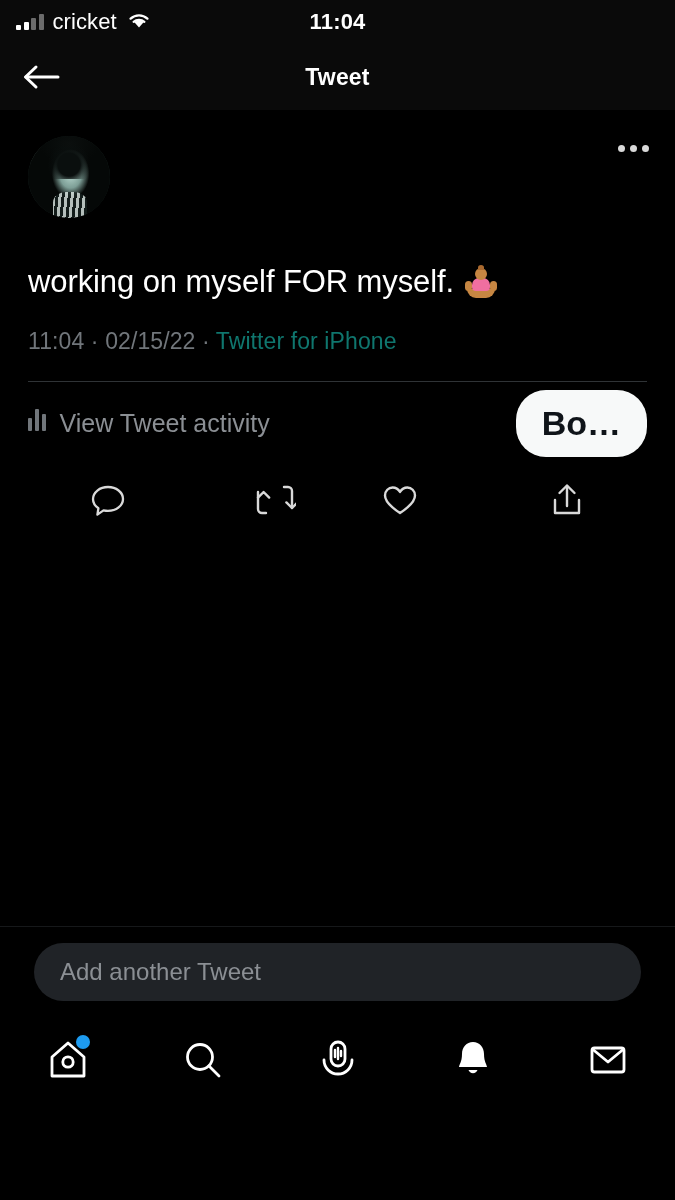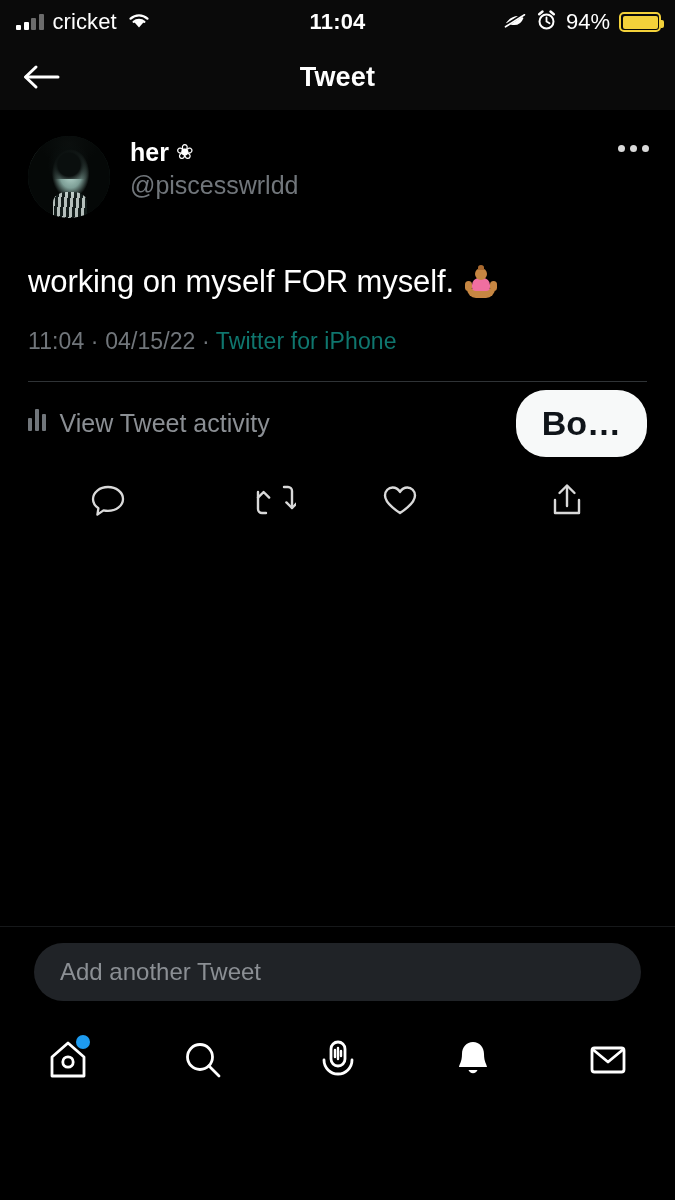--- a/index.html
+++ b/index.html
@@ -48,21 +48,21 @@
     position:absolute; top:44px; left:0; width:675px; height:66px;
     background:#0a0a0a;
     display:flex; align-items:center;
   }
   .back-btn {
     position:absolute; left:18px; width:46px; height:46px;
     display:flex; align-items:center; justify-content:center;
   }
   .nav-title {
     width:675px; text-align:center;
-    color:#fff; font-size:27px; font-weight:bold; letter-spacing:.2px;
+    color:#fff; font-size:23px; font-weight:bold; letter-spacing:.2px;
   }
 
   
   .tweet { position:absolute; top:110px; left:0; width:675px; }
 
   .user-row {
     position:relative; display:flex; align-items:flex-start;
     padding:26px 18px 0 28px;
   }
   .avatar {
@@ -224,66 +224,39 @@
         <svg width="26" height="20" viewBox="0 0 26 20">
           <path d="M13 17.5 L8.4 12.2 a7.3 7.3 0 0 1 9.2 0 Z" fill="#fff"></path>
           <path d="M4.6 8.6 a12.6 12.6 0 0 1 16.8 0" stroke="#fff" stroke-width="2.4" fill="none" stroke-linecap="round"></path>
           <path d="M7.6 11.8 a8.3 8.3 0 0 1 10.8 0" stroke="#fff" stroke-width="2.2" fill="none" stroke-linecap="round"></path>
         </svg>
       </span>
     </div>
 
     <div class="sb-time">11:04</div>
 
-    <div class="sb-right">
-      <span>
-        <svg width="24" height="20" viewBox="0 0 24 20">
-          <path d="M3 13 q5 -7 12 -7 q4 0 5.5 2 q-3 8 -11 7 q-4 -0.4 -6.5 -2 Z" fill="#fff"></path>
-          <path d="M2 16 L21 4" stroke="#0a0a0a" stroke-width="3" stroke-linecap="round"></path>
-          <path d="M2.5 16.8 L21.5 4.8" stroke="#fff" stroke-width="1.6" stroke-linecap="round"></path>
-        </svg>
-      </span>
-      <span>
-        <svg width="21" height="21" viewBox="0 0 21 21">
-          <circle cx="10.5" cy="11.5" r="7" fill="none" stroke="#fff" stroke-width="2"></circle>
-          <path d="M10.5 7.5 V11.5 L13.5 13.2" stroke="#fff" stroke-width="1.8" fill="none" stroke-linecap="round"></path>
-          <path d="M3.2 4.2 L6.5 1.5 M17.8 4.2 L14.5 1.5" stroke="#fff" stroke-width="2.4" stroke-linecap="round"></path>
-        </svg>
-      </span>
-      <span class="batt-pct">94%</span>
-      <span class="batt">
-          <span></span>
-        </span>
-    </div>
   </div>
 
   <div class="navbar">
     <div class="back-btn">
       <svg width="40" height="30" viewBox="0 0 40 30">
         <path d="M37 15 H5" stroke="#fff" stroke-width="3" stroke-linecap="round"></path>
         <path d="M15 5 L4.5 15 L15 25" stroke="#fff" stroke-width="3" fill="none" stroke-linecap="round" stroke-linejoin="round"></path>
       </svg>
     </div>
     <div class="nav-title">Tweet</div>
   </div>
 
   <div class="tweet">
 
     <div class="user-row">
       <div class="avatar">
         <div class="av-bg"></div>
         <div class="av-hair"></div>
         <div class="av-torso"></div>
-      </div>
-      <div class="names">
-        <div class="dname">
-          <span>her</span>
-          <span class="flower">❀</span>
-        </div>
-        <div class="handle">@piscesswrldd</div>
       </div>
       <div class="more-btn">
         <i></i>
         <i></i>
         <i></i>
       </div>
     </div>
 
     <div class="tweet-text">
       <span>working on myself FOR myself.</span>
@@ -293,21 +266,21 @@
         <span class="arm-r"></span>
         <span class="body"></span>
         <span class="head"></span>
         <span class="bun"></span>
       </span>
     </div>
 
     <div class="meta">
       <span>11:04</span>
       <span>·</span>
-      <span>04/15/22</span>
+      <span>02/15/22</span>
       <span>·</span>
       <span class="src">Twitter for iPhone</span>
     </div>
 
     <div class="divider"></div>
 
     <div class="activity-row">
       <div class="act-link">
         <span class="bars">
           <i class="v1"></i>

